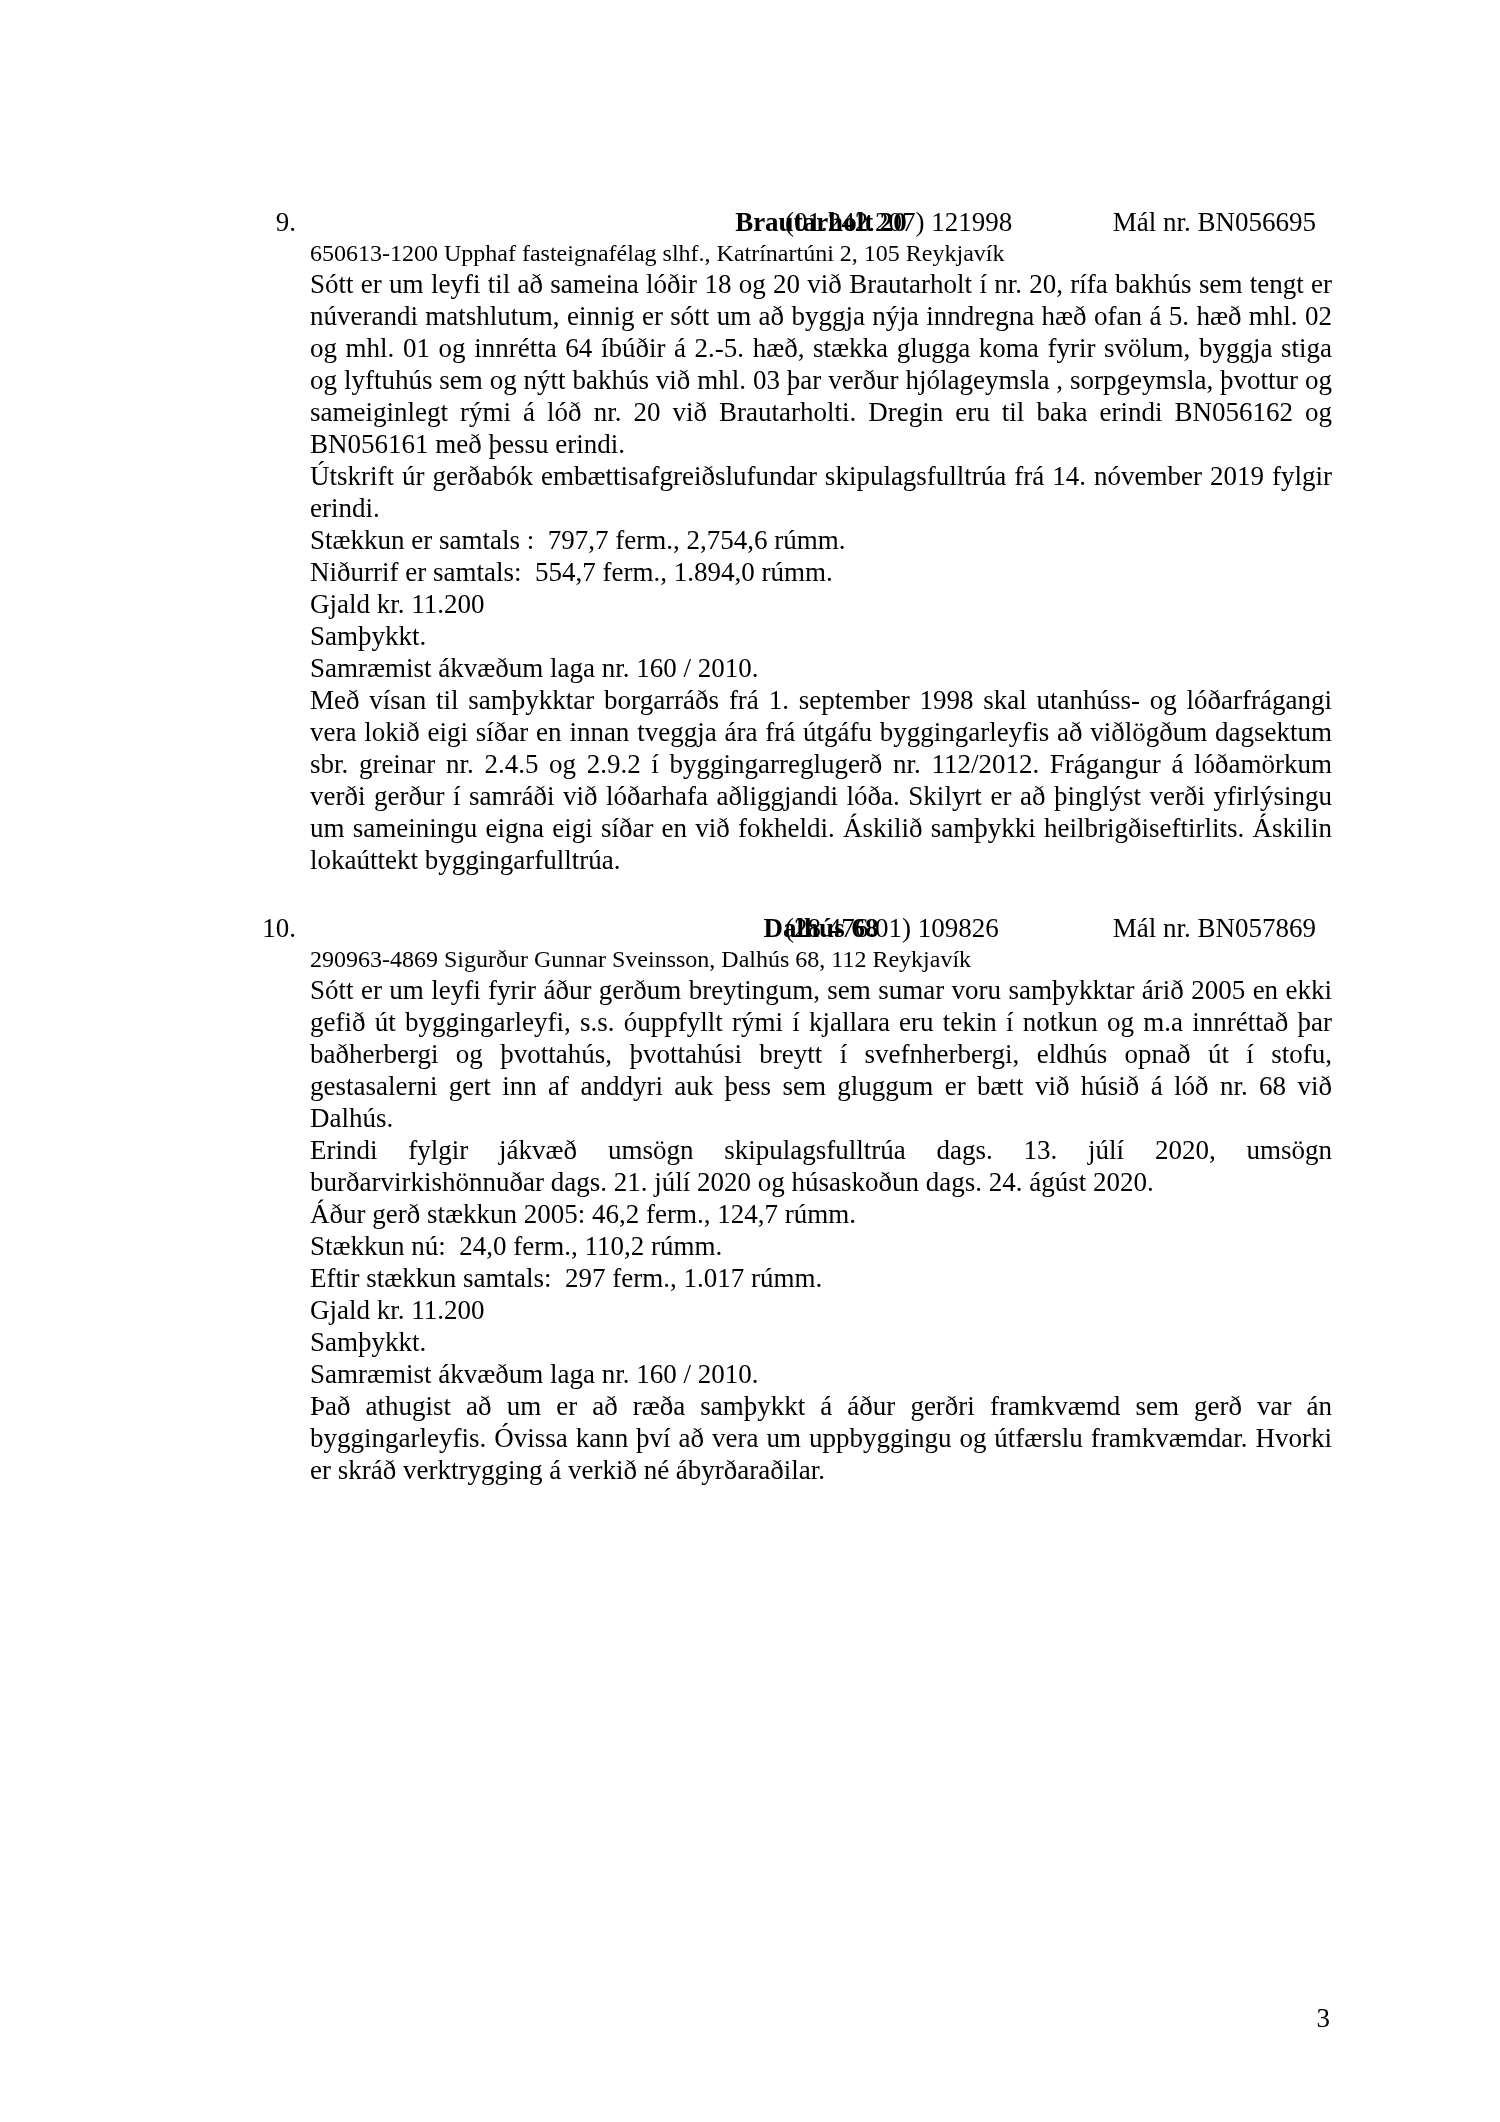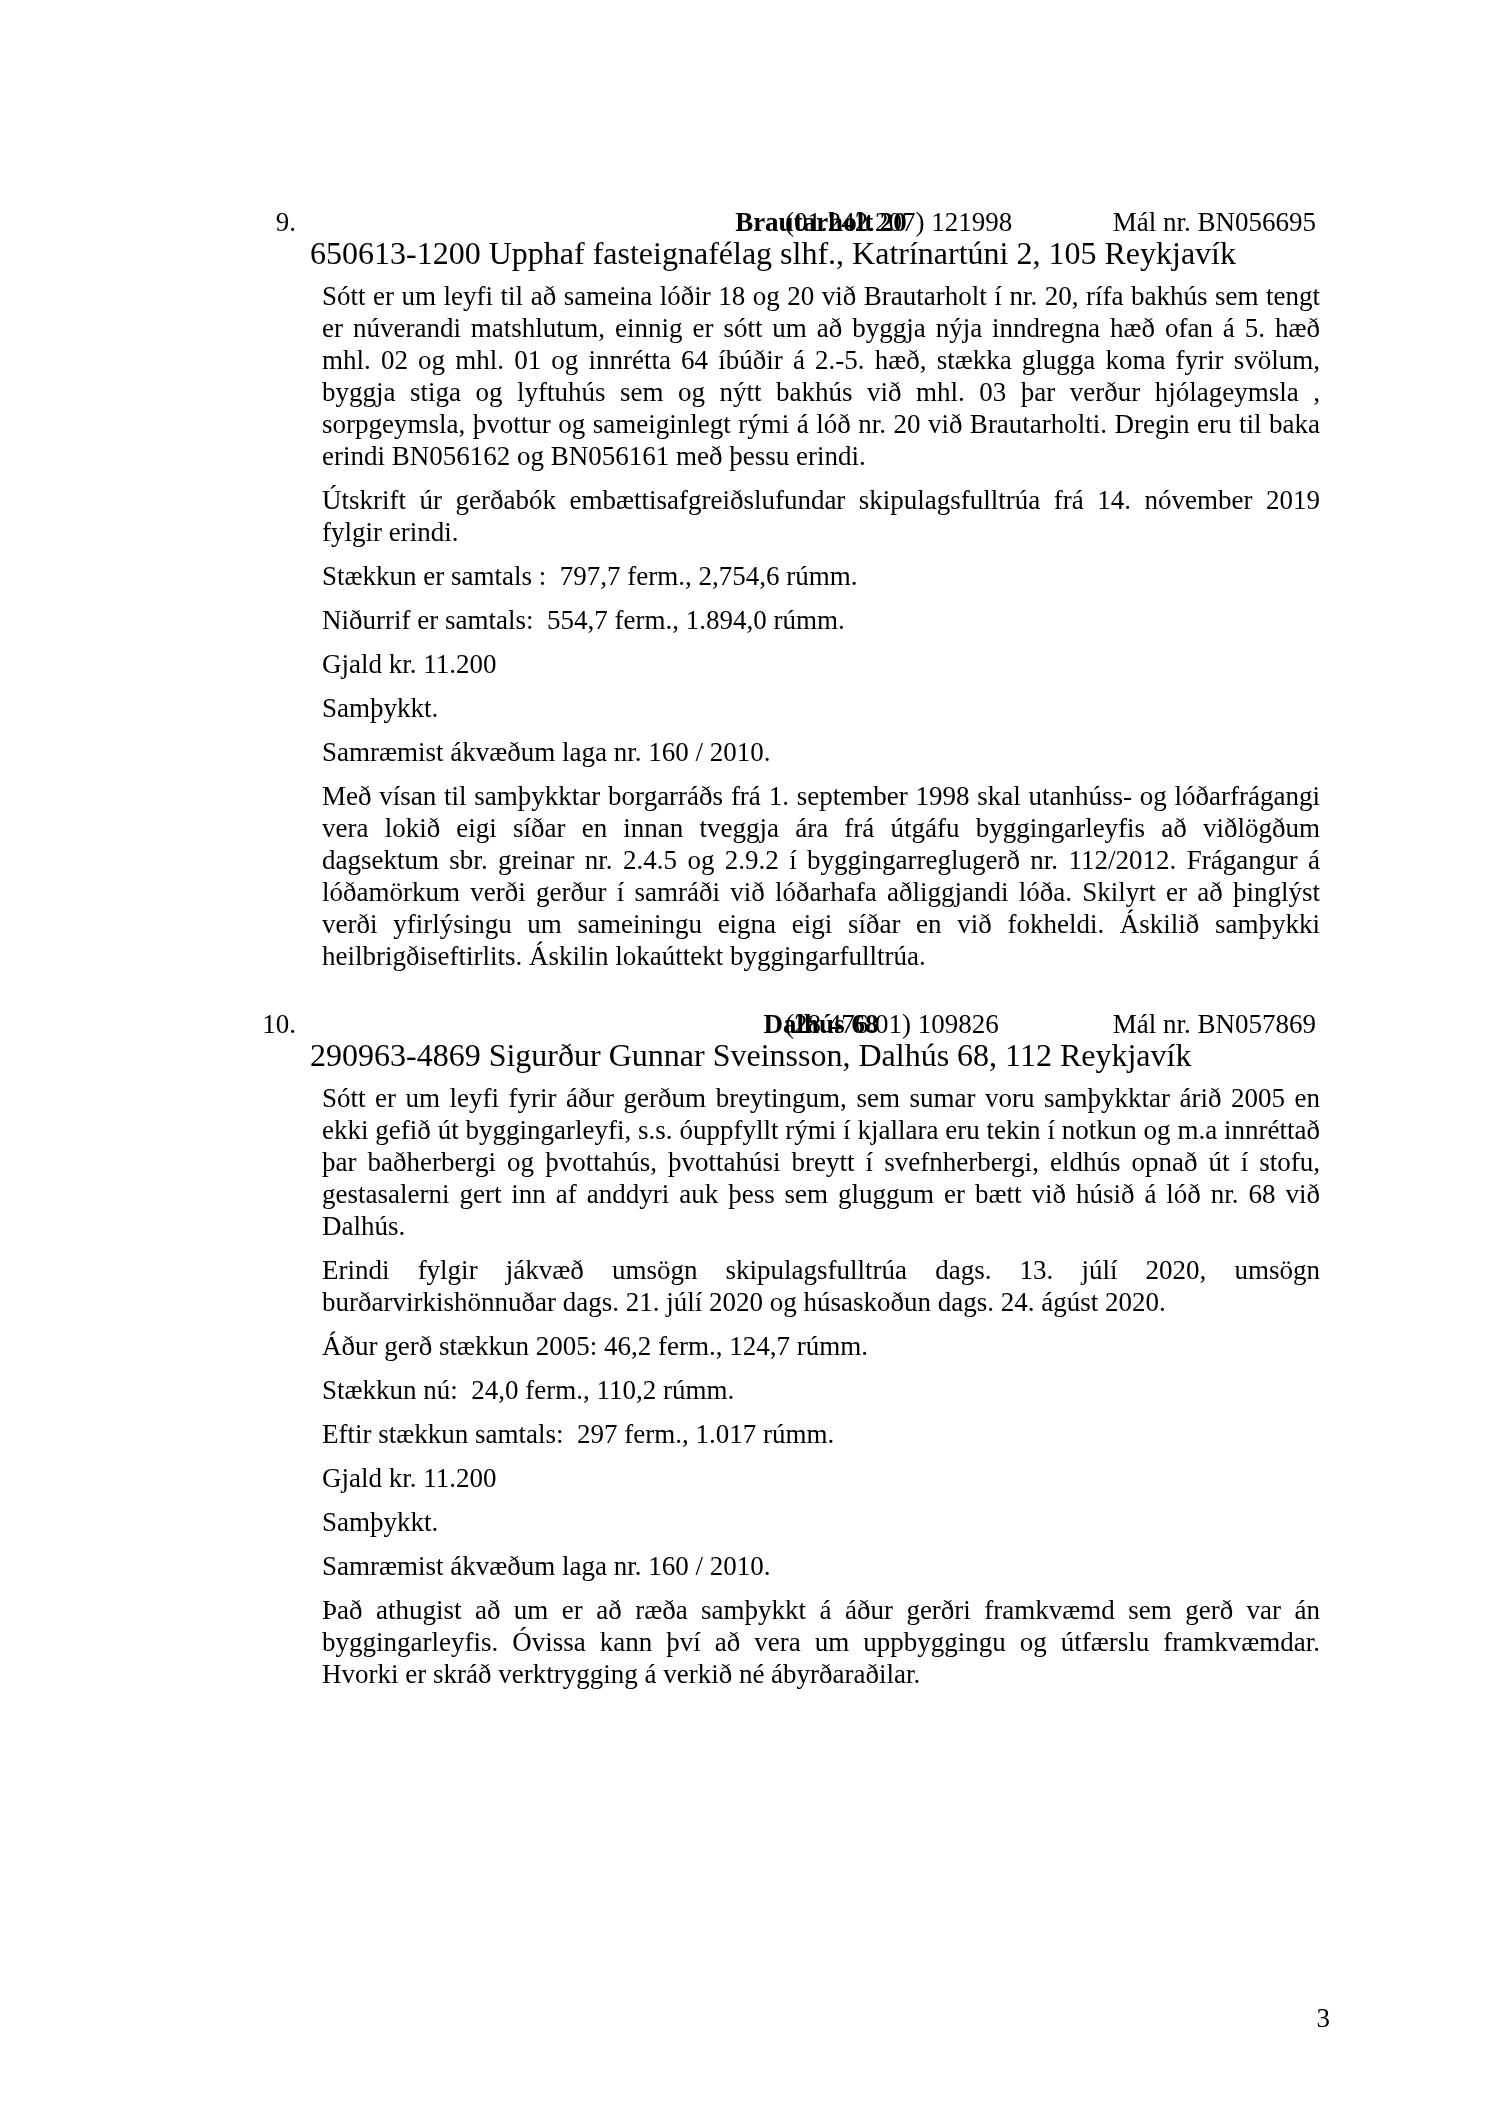--- a/index.html
+++ b/index.html
@@ -49,25 +49,25 @@
     top: 0;
     white-space: nowrap;
   }
   .item-case {
     position: absolute;
     right: 16px;
     top: 0;
     white-space: nowrap;
   }
   .subline {
-    font-size: 32px;
+    font-size: 24px;
     line-height: 30px;
   }
   .p {
-    margin: 12px;
+    margin: 0;
   }
   .just {
     text-align: justify;
   }
   .pre {
     white-space: pre-wrap;
   }
   .it {
   }
   .page-num {

